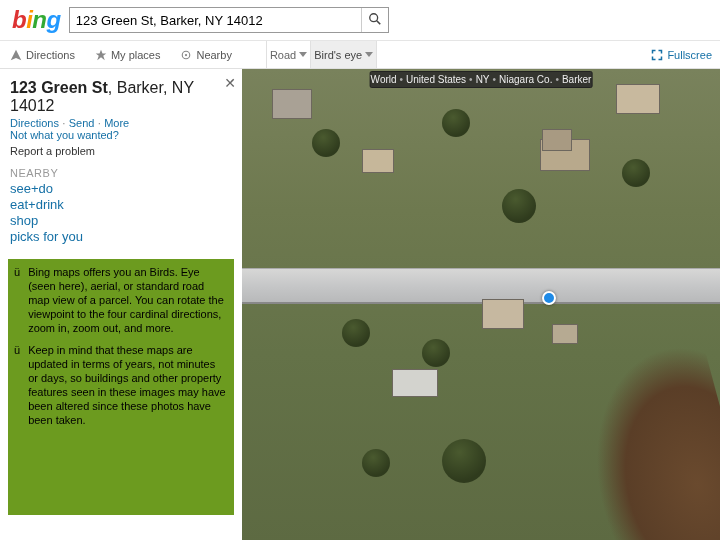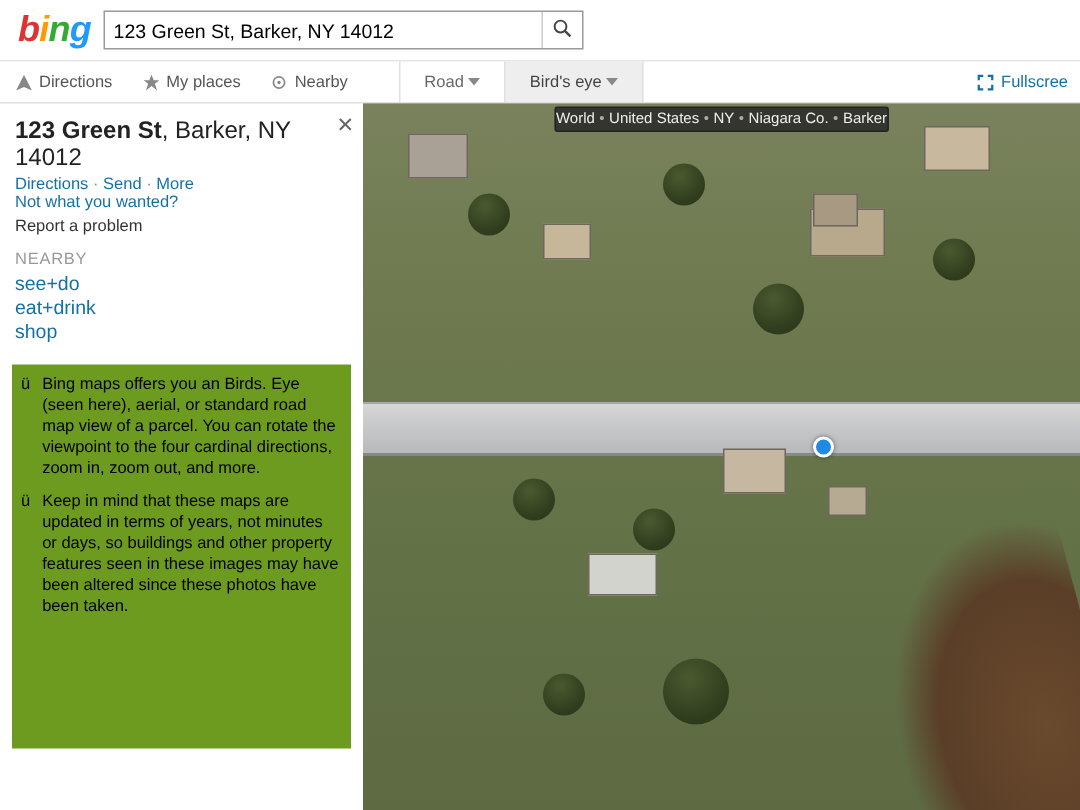--- a/index.html
+++ b/index.html
@@ -14,21 +14,21 @@
   .searchbox .sep { width: 0; border-left: 1px solid #ccc; height: 100%; }
   .searchbox button { border: none; background: none; width: 26px; height: 100%; cursor: pointer; }
   .sicon svg { width: 14px; height: 14px; fill: #444; }
 
   
   .toolbar { display: flex; align-items: stretch; height: 28px; border-bottom: 1px solid #e0e0e0; font-size: 11px; color: #555; }
   .toolbar .tbtn { display: flex; align-items: center; gap: 4px; padding: 0 10px; cursor: pointer; }
   .toolbar .tbtn svg { width: 12px; height: 12px; fill: #888; }
   .toolbar .spacer { flex: 0 0 16px; }
   .toolbar .viewtabs { display: flex; margin-left: 8px; }
-  .toolbar .vtab { display: flex; align-items: center; gap: 3px; padding: 0 16px; border-left: 1px solid #e0e0e0; cursor: pointer; color: #666; }
+  .toolbar .vtab { display: flex; align-items: center; gap: 3px; padding: 0 3px; border-left: 1px solid #e0e0e0; cursor: pointer; color: #666; }
   .toolbar .vtab:last-child { border-right: 1px solid #e0e0e0; }
   .toolbar .vtab.active { background: #eee; color: #444; }
   .toolbar .vtab .caret { width: 0; height: 0; border-left: 4px solid transparent; border-right: 4px solid transparent; border-top: 5px solid #888; }
   .toolbar .grow { flex: 1; }
   .toolbar .fullscreen { display: flex; align-items: center; gap: 4px; padding: 0 8px; color: #1570a6; cursor: pointer; }
   .toolbar .fullscreen svg { width: 12px; height: 12px; fill: #1570a6; }
 
   
   .main { display: flex; height: calc(540px - 28px - 38px); }
   .left { width: 242px; flex-shrink: 0; display: flex; flex-direction: column; }
@@ -160,20 +160,21 @@
     <div class="links">
       <span class="link dot">Directions</span><span class="link dot">Send</span><span class="link">More</span>
       <div><span class="link">Not what you wanted?</span></div>
     </div>
     <div class="report">Report a problem</div>
     <div class="nearby-hdr">NEARBY</div>
     <div class="nearby-list">
       <div>see+do</div>
       <div>eat+drink</div>
       <div>shop</div>
+      <div>picks for you</div>
     </div>
 
     <div class="notes">
       <div class="notes-inner">
         <ul>
           <li>
               <span class="chk">ü</span>
               <span>Bing maps offers you an Birds. Eye (seen here), aerial, or standard road map view of a parcel. You can rotate the viewpoint to the four cardinal directions, zoom in, zoom out, and more.</span>
             </li>
           <li>

